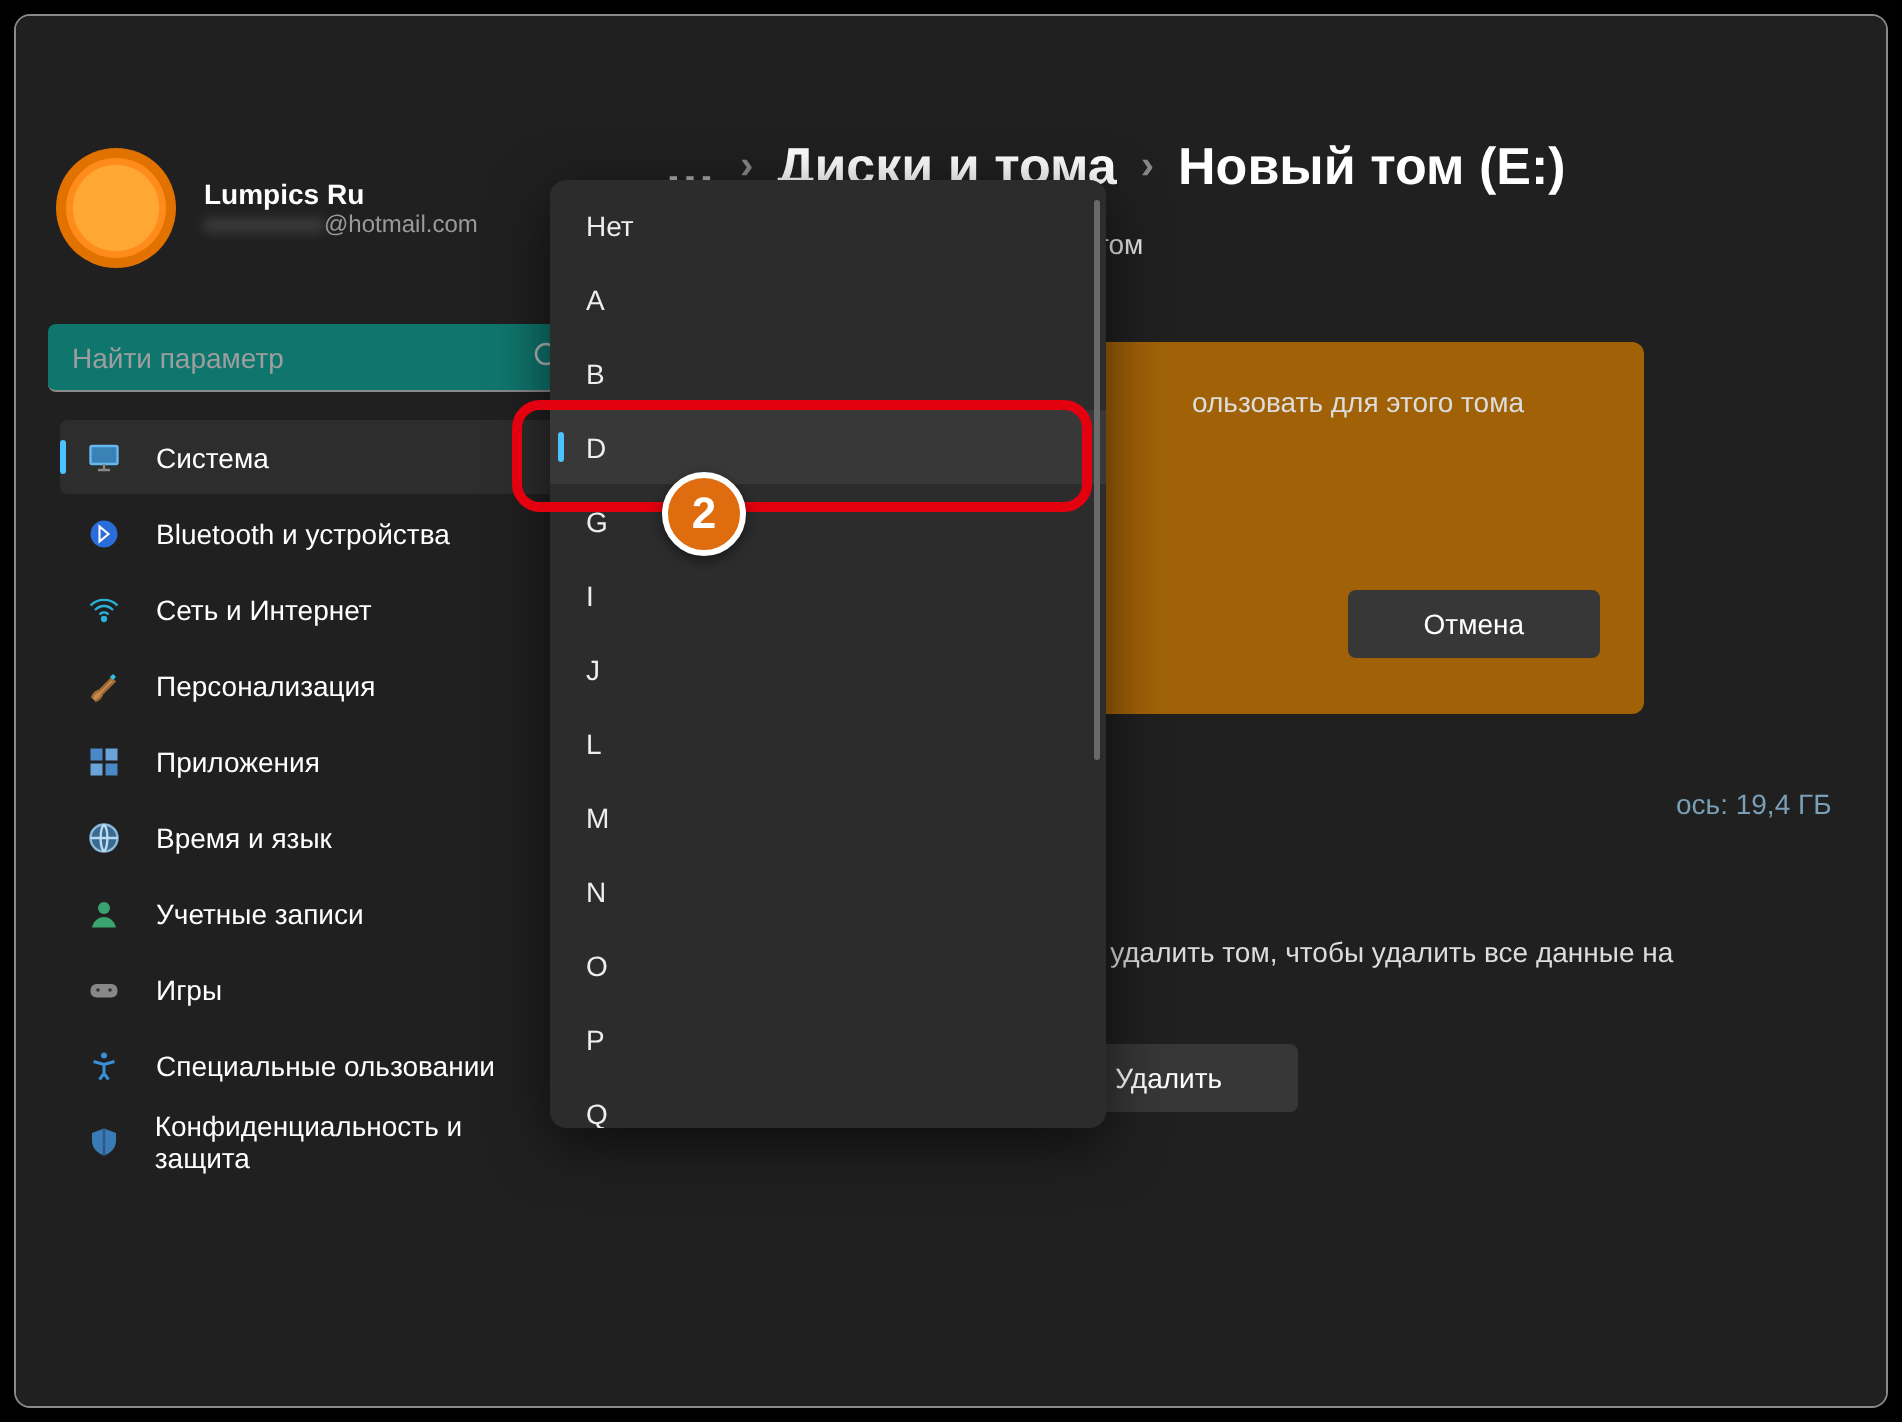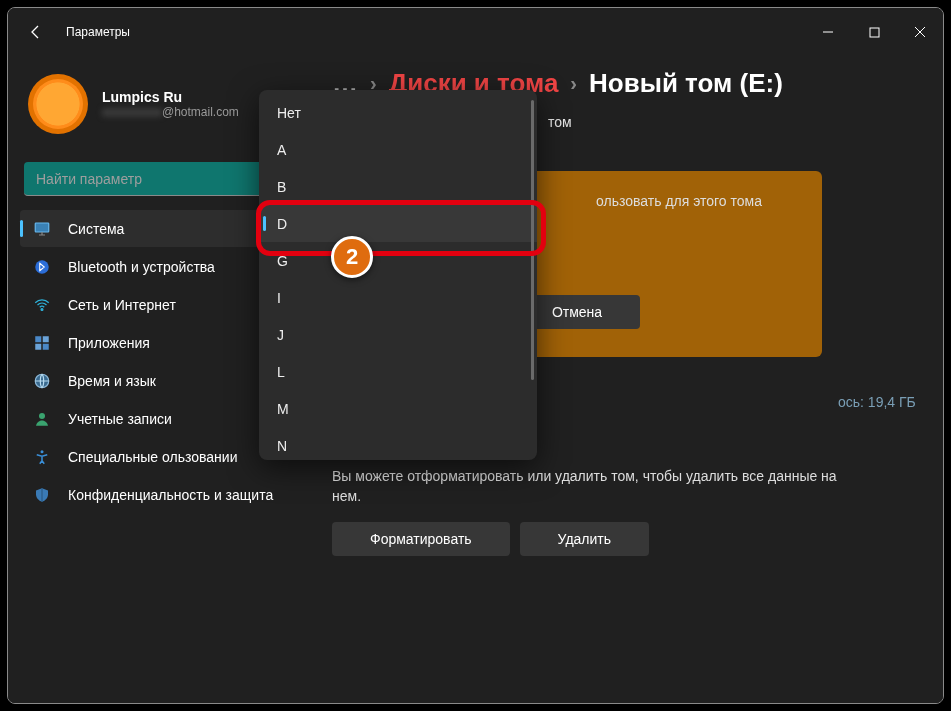--- a/index.html
+++ b/index.html
@@ -26,91 +26,66 @@
     .profile-name { font-size:14px; color:#fff; font-weight:600; }
     .profile-email { font-size:12px; color:#9a9a9a; }
     .profile-email .blur { filter:blur(3px); color:#777; }
 
     .search-wrap { margin:8px 16px 14px 16px; position:relative; }
     .search-input { width:100%; height:34px; background:#0f766e; border:none; border-bottom:1px solid #8a8a8a; border-radius:4px; padding:0 34px 0 12px; color:#ccc; font-size:14px; outline:none; }
     .search-input::placeholder { color:#9e9e9e; }
     .search-ico { position:absolute; right:10px; top:8px; }
 
     .nav { list-style:none; padding:0 8px; }
-    .nav-item { height:37px; display:flex; align-items:center; padding:0 10px 0 12px; margin:1px 4px; border-radius:4px; cursor:pointer; position:relative; }
+    .nav-item { height:37px; display:flex; align-items:center; padding:0 10px 0 12px; margin:1px 14px; border-radius:4px; cursor:pointer; position:relative; }
     .nav-item.active { background:#2d2d2d; }
     .nav-item.active::before { content:""; position:absolute; left:0; top:10px; bottom:10px; width:3px; background:#4cc2ff; border-radius:2px; }
     .nav-ico { width:20px; height:20px; margin-right:16px; display:flex; align-items:center; justify-content:center; }
     .nav-label { font-size:14px; color:#fff; }
 
     .main { flex:1; padding:12px 24px 0 24px; color:#fff; position:relative; }
     .crumbs { display:flex; align-items:center; gap:12px; font-size:26px; font-weight:600; white-space:nowrap; }
     .crumb-sep { color:#888; font-size:20px; }
     .crumb-ellipsis { color:#aaa; }
-    .crumb-link { color:#ef4444; }
+    .crumb-link { color:#ffffff; }
     .crumb-current { color:#fff; }
 
     .panel { margin-top:72px; background:#a16207; border-radius:6px; padding:22px 22px 28px 22px; width:490px; }
     .panel-desc { font-size:14px; color:#ddd; margin-bottom:86px; text-align:right; padding-right:38px; }
-    .panel-btns { display:flex; justify-content:center; gap:10px; }
+    .panel-btns { display:flex; justify-content:flex-end; gap:10px; }
     .btn { height:34px; border:none; border-radius:4px; background:#373737; color:#fff; font-size:14px; padding:0 38px; cursor:pointer; }
 
     .usage-text { position:absolute; top:338px; left:530px; font-size:14px; color:#7a9fb6; }
     .in-use { margin-top:22px; }
     .in-use a { color:#4cc2ff; text-decoration:none; font-size:14px; }
 
     .fmt-section { margin-top:70px; width:520px; }
     .fmt-desc { font-size:14px; color:#ddd; line-height:1.4; margin-bottom:16px; }
     .fmt-btns { display:flex; gap:10px; }
 
     
-    .dropdown { position:absolute; top:82px; left:251px; width:278px; height:370px; background:#2c2c2c; border-radius:8px; box-shadow:0 8px 30px rgba(0,0,0,.6); overflow:hidden; z-index:50; }
+    .dropdown { position:absolute; top:82px; left:267px; width:278px; height:474px; background:#2c2c2c; border-radius:8px; box-shadow:0 8px 30px rgba(0,0,0,.6); overflow:hidden; z-index:50; }
     .dd-scroll { position:absolute; right:3px; top:10px; bottom:10px; width:3px; }
     .dd-thumb { position:absolute; top:0; width:3px; height:280px; background:#6a6a6a; border-radius:2px; }
     .dd-list { list-style:none; padding:4px 0; }
     .dd-item { height:37px; display:flex; align-items:center; padding:0 18px; font-size:14px; color:#eee; cursor:pointer; position:relative; }
     .dd-item.sel { background:#383838; }
     .dd-item.sel::before { content:""; position:absolute; left:4px; top:11px; bottom:11px; width:3px; background:#4cc2ff; border-radius:2px; }
 
     .highlight { position:absolute; top:192px; left:248px; width:290px; height:56px; border:5px solid #e3000f; border-radius:14px; z-index:60; pointer-events:none; }
     .badge2 { position:absolute; top:228px; left:323px; width:42px; height:42px; border-radius:50%; background:#df6c0f; border:3px solid #fff; display:flex; align-items:center; justify-content:center; color:#fff; font-size:22px; font-weight:700; z-index:70; box-shadow:0 2px 6px rgba(0,0,0,.5); }
 
     .hint-vol { position:absolute; top:106px; left:540px; font-size:14px; color:#e5e5e5; }
   </style>
 </head>
 <body>
 
 <div class="frame">
 <div class="canvas">
 
-  <div class="titlebar">
-    <div class="back-btn">
-      <svg width="16" height="16" viewBox="0 0 16 16">
-            <path d="M10 2 L4 8 L10 14" stroke-width="1.3" fill="none"></path>
-          </svg>
-    </div>
-    <div class="app-title">Параметры</div>
-    <div class="win-btns">
-      <div class="win-btn">
-            <svg width="12" height="12" viewBox="0 0 12 12">
-              <path d="M1 6 H11" stroke-width="1"></path>
-            </svg>
-          </div>
-      <div class="win-btn">
-            <svg width="11" height="11" viewBox="0 0 11 11">
-              <rect x="1" y="1" width="9" height="9" stroke-width="1"></rect>
-            </svg>
-          </div>
-      <div class="win-btn">
-            <svg width="12" height="12" viewBox="0 0 12 12">
-              <path d="M1 1 L11 11 M11 1 L1 11" stroke-width="1"></path>
-            </svg>
-          </div>
-    </div>
-  </div>
 
   <div class="body-area">
 
     <aside class="sidebar">
       <div class="profile">
         <div class="avatar">
           <div class="slice"></div>
         </div>
         <div class="profile-info">
           <div class="profile-name">Lumpics Ru</div>
@@ -152,20 +127,29 @@
                 <svg width="18" height="18" viewBox="0 0 24 24" fill="none" stroke-width="1.6" stroke="#2db0d8">
                   <path d="M3 9c5-5 13-5 18 0M6 12c3.5-3.5 8.5-3.5 12 0M9 15c1.8-1.8 4.2-1.8 6 0"></path>
                   <circle cx="12" cy="18" r="1.3" fill="#2db0d8"></circle>
                 </svg>
               </span>
               <span class="nav-label">Сеть и Интернет</span>
             </li>
             <li class="nav-item">
               <span class="nav-ico">
                 <svg width="18" height="18" viewBox="0 0 24 24" fill="none" stroke-width="1.6">
+                  <path d="M4 20c1-4 3-4 5-5l8-8 2 2-8 8c-1 2-1 4-5 5" fill="#c78a4a" stroke="#9c6a36"></path>
+                  <path d="M17 5l2 2" stroke="#34bce0" stroke-width="3"></path>
+                </svg>
+              </span>
+              <span class="nav-label">Персонализация</span>
+            </li>
+            <li class="nav-item">
+              <span class="nav-ico">
+                <svg width="18" height="18" viewBox="0 0 24 24" fill="none" stroke-width="1.6">
                   <rect x="3" y="3" width="8" height="8" fill="#4a88c7"></rect>
                   <rect x="13" y="3" width="8" height="8" fill="#6aa3d8"></rect>
                   <rect x="3" y="13" width="8" height="8" fill="#6aa3d8"></rect>
                   <rect x="13" y="13" width="8" height="8" fill="#4a88c7"></rect>
                 </svg>
               </span>
               <span class="nav-label">Приложения</span>
             </li>
             <li class="nav-item">
               <span class="nav-ico">
@@ -177,20 +161,30 @@
               <span class="nav-label">Время и язык</span>
             </li>
             <li class="nav-item">
               <span class="nav-ico">
                 <svg width="18" height="18" viewBox="0 0 24 24" fill="none" stroke-width="1.6">
                   <circle cx="12" cy="8" r="4" fill="#3aa36f"></circle>
                   <path d="M4 21c1-5 5-7 8-7s7 2 8 7" fill="#3aa36f"></path>
                 </svg>
               </span>
               <span class="nav-label">Учетные записи</span>
+            </li>
+            <li class="nav-item">
+              <span class="nav-ico">
+                <svg width="18" height="18" viewBox="0 0 24 24" fill="none" stroke-width="1.6">
+                  <rect x="3" y="8" width="18" height="9" rx="4" fill="#888"></rect>
+                  <circle cx="8" cy="12" r="1.2" fill="#333"></circle>
+                  <circle cx="16" cy="12" r="1.2" fill="#333"></circle>
+                </svg>
+              </span>
+              <span class="nav-label">Игры</span>
             </li>
             <li class="nav-item">
               <span class="nav-ico">
                 <svg width="18" height="18" viewBox="0 0 24 24" fill="none" stroke-width="1.6">
                   <circle cx="12" cy="5" r="2" fill="#3a8fd8"></circle>
                   <path d="M5 9l7 2 7-2M12 11v6M9 21l3-4 3 4" stroke="#3a8fd8" stroke-width="2"></path>
                 </svg>
               </span>
               <span class="nav-label">Специальные ользовании</span>
             </li>

